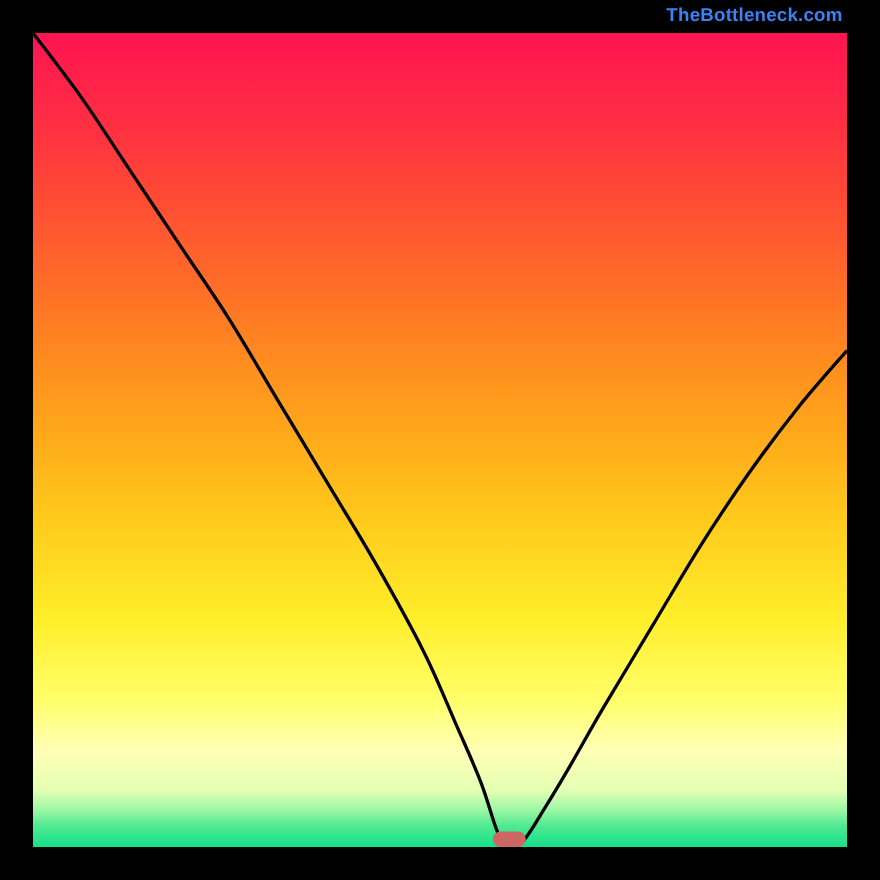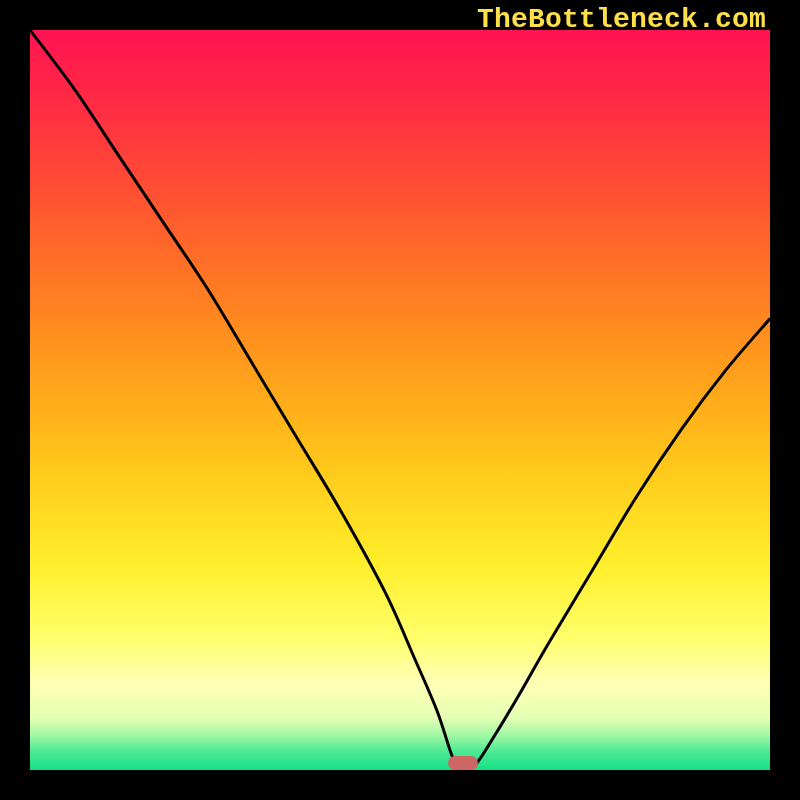--- a/index.html
+++ b/index.html
@@ -25,24 +25,24 @@
     overflow: hidden;
   }
   .gradient {
     position: absolute;
     inset: 0;
   }
   .watermark {
     position: absolute;
     top: 4px;
     right: 34px;
-    font-family: Liberation Mono, monospace;
-    font-size: 28px;
+    font-family: Liberation Sans, sans-serif;
+    font-size: 17px;
     font-weight: 700;
-    color: #fde047;
+    color: #3b82f6;
     letter-spacing: 0.2px;
   }
   .curve {
     position: absolute;
     inset: 0;
   }
   .marker {
     position: absolute;
     width: 30px;
     height: 14px;

